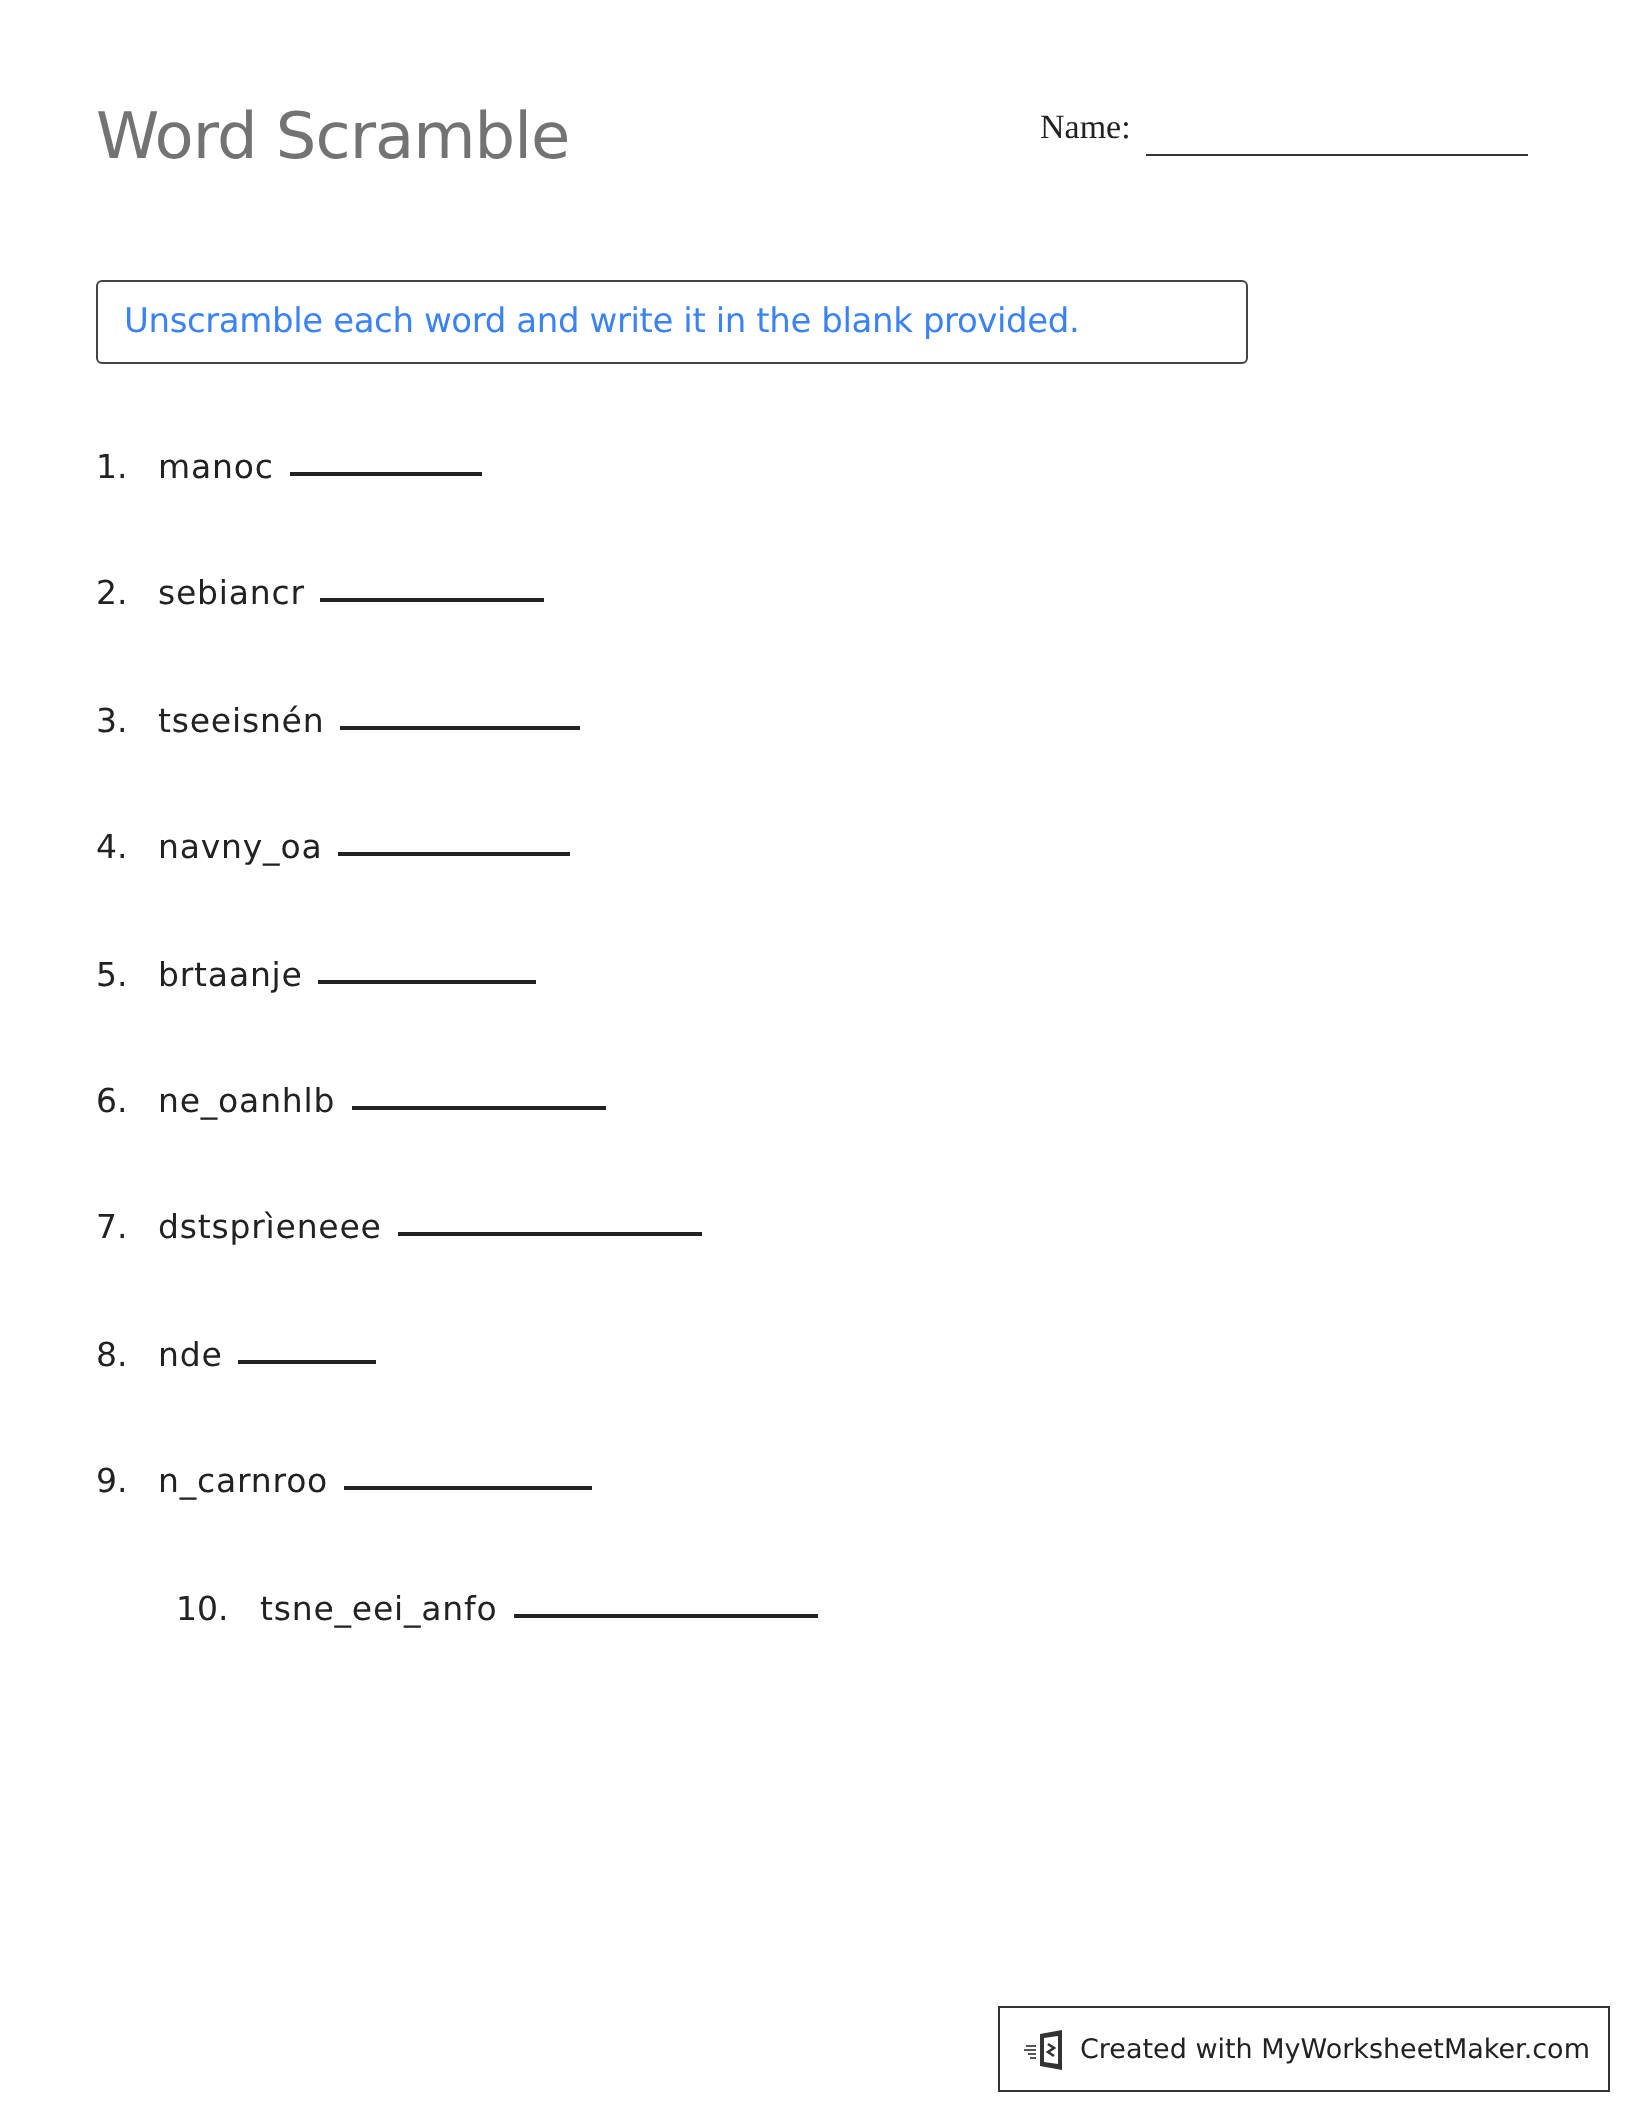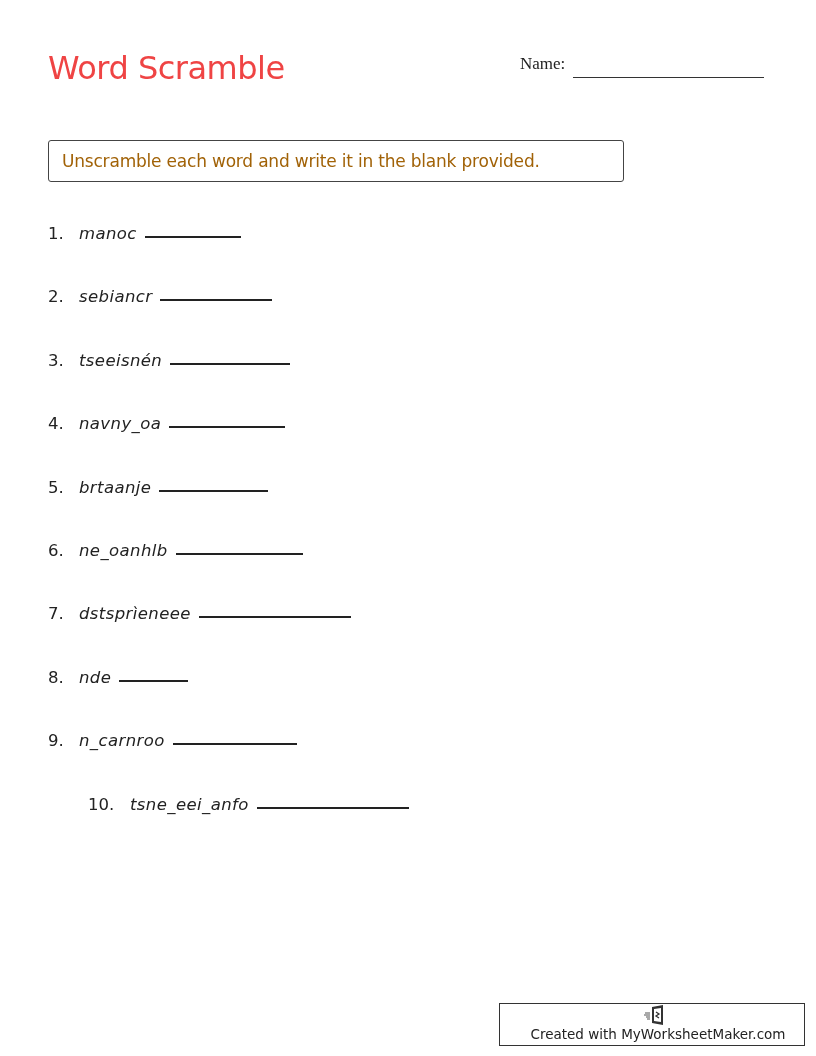--- a/index.html
+++ b/index.html
@@ -14,21 +14,21 @@
       overflow: hidden;
       font-family: "DejaVu Sans", sans-serif;
       color: #222222;
     }
     .title {
       position: absolute;
       left: 48px;
       top: 48px;
       font-size: 32px;
       font-weight: normal;
-      color: #ef4444;
+      color: #737373;
       letter-spacing: -0.5px;
       margin: 0;
       line-height: 40px;
     }
     .name-field {
       position: absolute;
       left: 520px;
       top: 54px;
       display: flex;
       align-items: flex-end;
@@ -53,21 +53,21 @@
       top: 140px;
       width: 576px;
       height: 42px;
       border: 1.5px solid #444444;
       border-radius: 3px;
       box-sizing: border-box;
       display: flex;
       align-items: center;
       padding-left: 13px;
       font-size: 17px;
-      color: #a16207;
+      color: #3b82f6;
       letter-spacing: -0.2px;
     }
     .question-list {
       position: absolute;
       left: 48px;
       top: 222px;
       margin: 0;
       padding: 0;
       list-style: none;
     }
@@ -83,42 +83,40 @@
       display: inline-block;
       width: 31px;
     }
     .q-num.wide {
       width: 42px;
       margin-left: 40px;
     }
     .q-word {
       display: inline-block;
       letter-spacing: 0.4px;
-      font-style: italic;
     }
     .q-blank {
       display: inline-block;
       height: 14px;
       border-bottom: 2px solid #222222;
       margin-left: 8px;
     }
     .footer-badge {
       position: absolute;
       left: 499px;
       top: 1003px;
       width: 306px;
       height: 43px;
       border: 1.5px solid #333333;
       box-sizing: border-box;
       display: flex;
       align-items: center;
       padding-left: 12px;
       font-size: 13.5px;
       color: #222222;
-      flex-direction: column;
     }
     .footer-icon {
       width: 22px;
       height: 22px;
       margin-right: 6px;
       display: inline-block;
     }
   </style>
 </head>
 <body>

